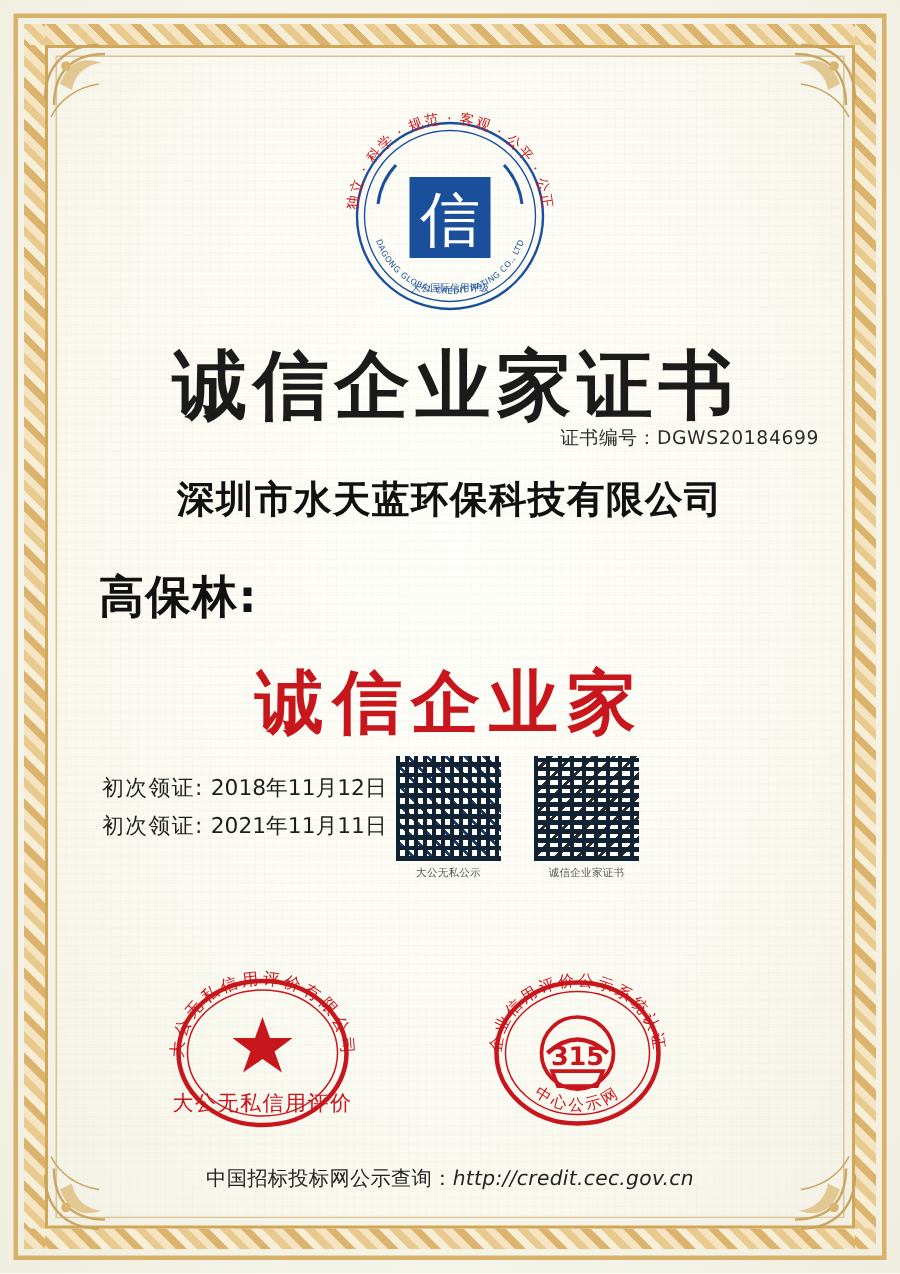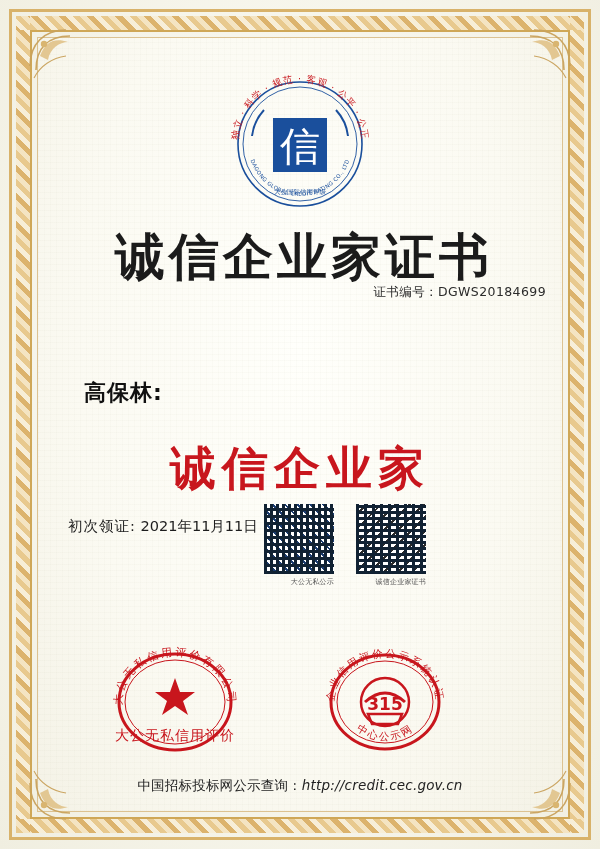--- a/index.html
+++ b/index.html
@@ -143,22 +143,22 @@
     font-size: 25px;
     font-weight: bold;
     color: #111;
     letter-spacing: 1px;
     font-family: "DejaVu Sans", "Liberation Sans", sans-serif;
   }
 
   .person {
     position: absolute;
     top: 330px;
-    left: 36px;
-    font-size: 22px;
+    left: 18px;
+    font-size: 30px;
     font-weight: bold;
     color: #111;
     letter-spacing: 1px;
     font-family: "DejaVu Sans", "Liberation Sans", sans-serif;
   }
 
   .award {
     position: absolute;
     top: 390px;
     left: 0;
@@ -186,21 +186,21 @@
   .meta .value.link { font-style: italic; }
 
   
   .qr-area {
     position: absolute;
     top: 456px;
     left: 216px;
     display: flex;
     gap: 22px;
   }
-  .qr-block { text-align: right; }
+  .qr-block { text-align: center; }
   .qr {
     width: 70px;
     height: 70px;
     background-color: #fff;
     image-rendering: pixelated;
   }
   .qr-a {
     background-image:
       repeating-linear-gradient(90deg, #123 0 3px, transparent 3px 6px),
       repeating-linear-gradient(0deg, #123 0 3px, transparent 3px 7px),
@@ -334,26 +334,31 @@
         <text x="80" y="136" font-size="6.5" fill="#1a4f9c" text-anchor="middle" font-family="DejaVu Sans, sans-serif">大公国际信用评级</text>
       </svg>
     </div>
 
     <div class="title">诚信企业家证书</div>
 
     <div class="cert-no">
       <span>证书编号：</span><span>DGWS20184699</span>
     </div>
 
+    <div class="company">深圳市水天蓝环保科技有限公司</div>
 
     <div class="person">高保林:</div>
 
     <div class="award">诚信企业家</div>
 
     <div class="meta">
+      <div class="row">
+        <span class="label">初次领证:</span>
+        <span class="value">2018年11月12日</span>
+      </div>
       <div class="row">
         <span class="label">初次领证:</span>
         <span class="value">2021年11月11日</span>
       </div>
     </div>
 
     <div class="qr-area">
       <div class="qr-block">
         <div class="qr qr-a"></div>
         <div class="qr-caption">大公无私公示</div>

